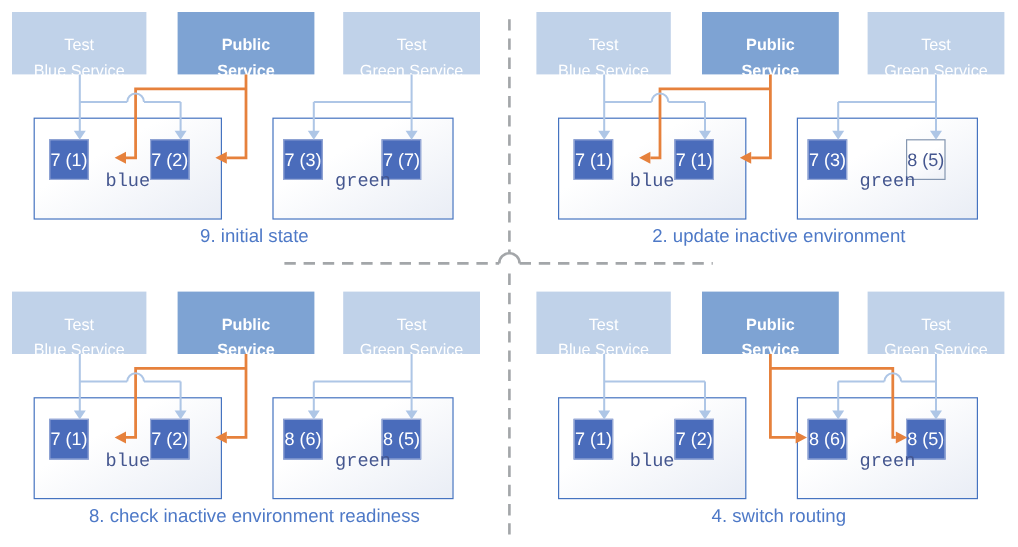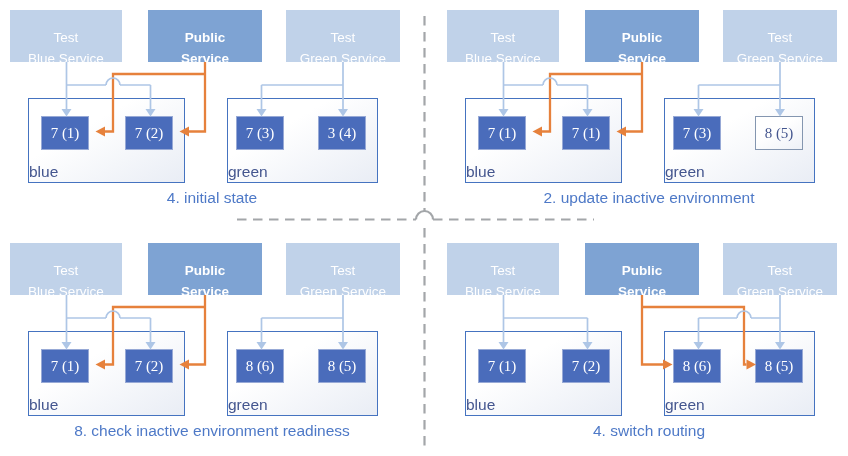--- a/index.html
+++ b/index.html
@@ -17,26 +17,26 @@
   .svc .svc-label { white-space:pre-line;margin-top:25px; }
   .svc.light  { background:var(--service-light); }
   .svc.public { background:var(--service-public);font-weight:bold; }
 
   .env {
     position:absolute; top:98px; height:85px; box-sizing:border-box;
     border:1.5px solid var(--env-border);
     background:linear-gradient(150deg, #ffffff 35%, #e9edf5 100%);
   }
   .env-label {
-    position:absolute; left:0; right:0; top:64px; 
-    font-size:15.5px; color:var(--env-label-text);
+    position:absolute; left:0; right:0; top:43px; text-align:center;
+    font-size:15.5px; color:var(--env-label-text);font-family:Liberation Mono, monospace;
   }
   .pod {
-    position:absolute; top:17px; width:48px; height:34px; box-sizing:border-box;
-    display:flex; align-items:center; justify-content:center; font-size:15px;font-family:Liberation Serif, serif;
+    position:absolute; top:17px; width:33px; height:34px; box-sizing:border-box;
+    display:flex; align-items:center; justify-content:center; font-size:15px;
   }
   .pod.filled {
     background:var(--pod-fill); border:1.5px solid var(--pod-border);
     color:var(--pod-text);
   }
   .pod.outlined {
     background:linear-gradient(150deg,#ffffff 40%,#eef1f7 100%);
     border:1.5px solid var(--pod-outlined-border); color:var(--pod-outlined-text);
   }
 
@@ -79,26 +79,26 @@
       <div class="pod filled" style="left:96px">
           <span>7 (2)</span>
         </div>
       <div class="env-label">blue</div>
     </div>
     <div class="env" style="left:227px;width:151px">
       <div class="pod filled" style="left:8px">
           <span>7 (3)</span>
         </div>
       <div class="pod filled" style="left:90px">
-          <span>3 (4)</span>
-        </div>
-      <div class="env-label">green</div>
-    </div>
-
-    <div class="caption">4. initial state</div>
+          <span>7 (7)</span>
+        </div>
+      <div class="env-label">green</div>
+    </div>
+
+    <div class="caption">9. initial state</div>
 
     <svg class="connectors" width="424" height="228" viewBox="0 0 424 228">
       <g>
         <path class="ol" d="M205,62 V131.5 H189"></path>
         <polygon class="of" points="189,126.5 189,136.5 179.5,131.5"></polygon>
         <path class="ol" d="M205,74 H113 V131.5 H105"></path>
         <polygon class="of" points="105,126.5 105,136.5 95.5,131.5"></polygon>
       </g>
       <g>
         <path class="bl" d="M66.5,62 V110 M66.5,85 H106 M120,85 H150.5 M150.5,85 V110"></path>

